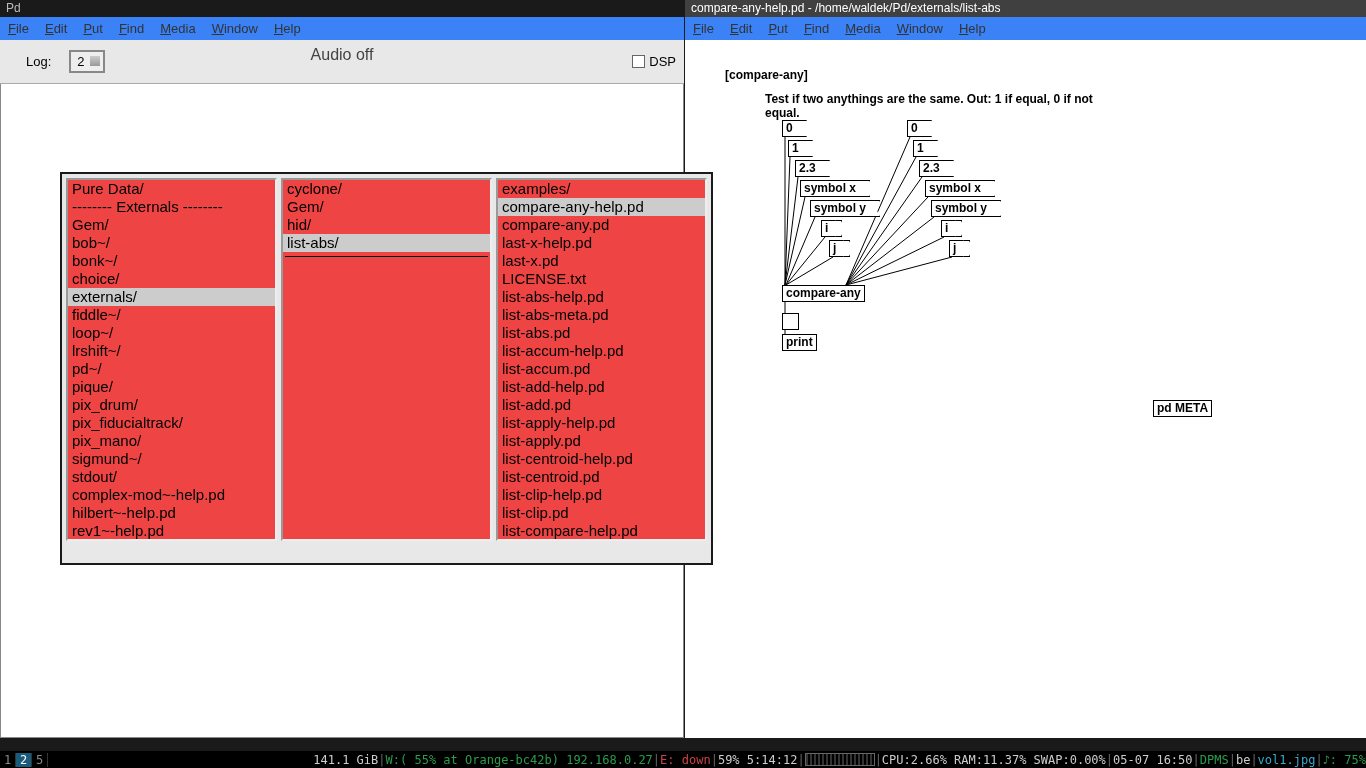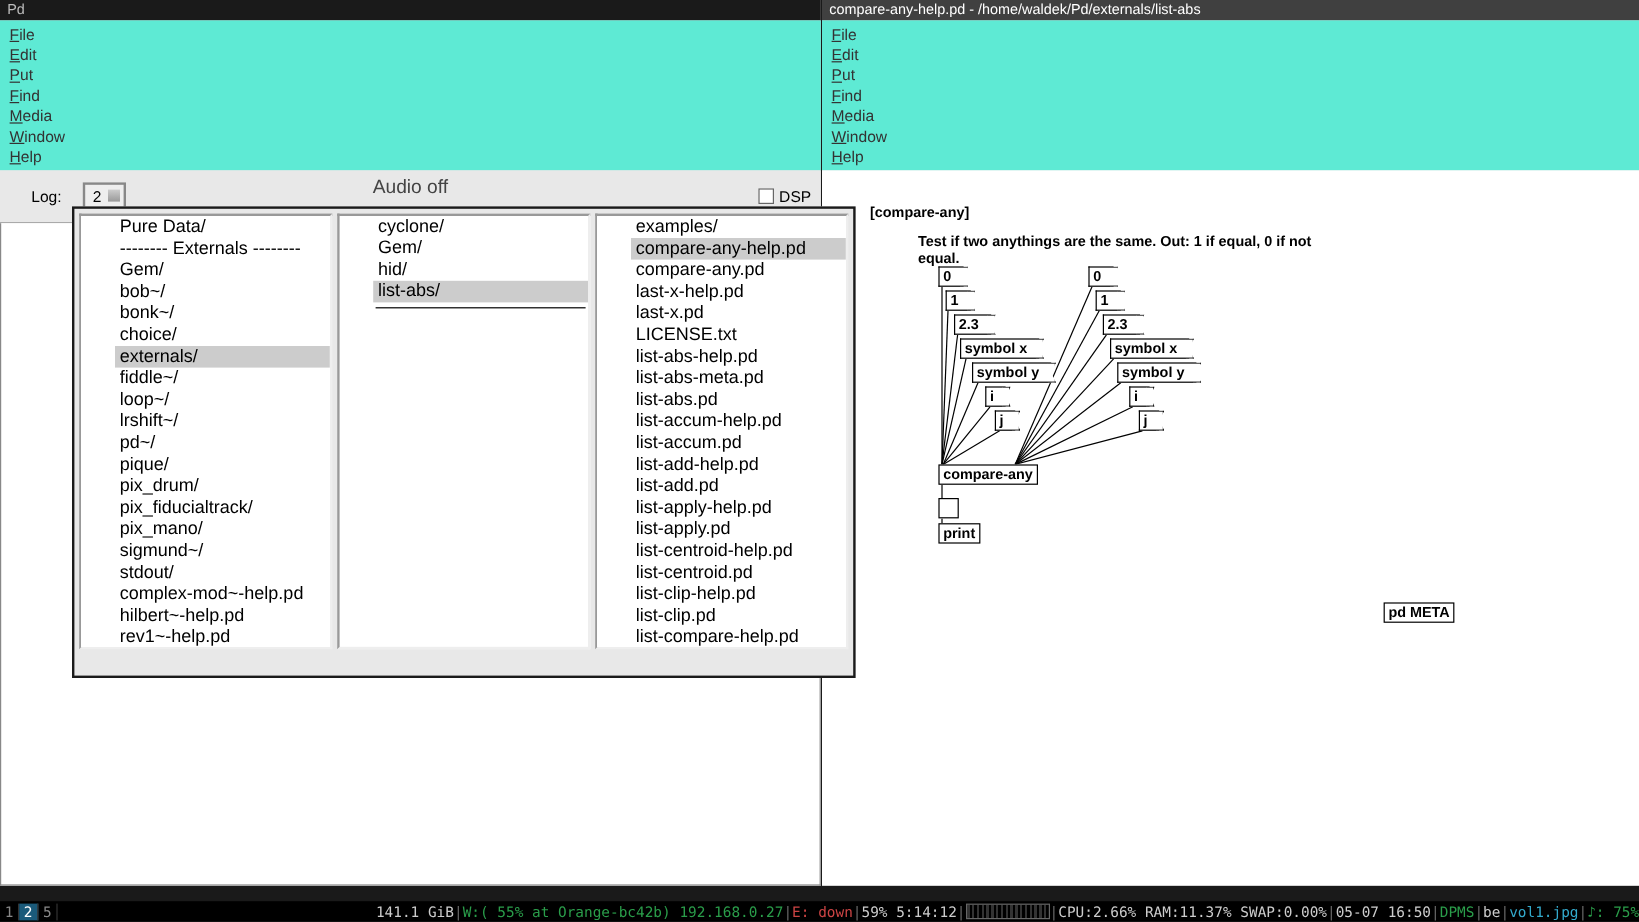--- a/index.html
+++ b/index.html
@@ -22,25 +22,24 @@
 .titlebar {
   background: #1a1a1a;
   color: #bbb;
   padding: 1px 6px;
   font-size: 12px;
   height: 17px;
   line-height: 15px;
 }
 .titlebar.active { background: #404040; color: #fff; }
 .menubar {
-  background: #5eead4;
+  background: #3b82f6;
   padding: 4px 8px;
   display: flex;
-  gap: 2px;
-  flex-direction: column;
+  gap: 16px;
 }
 .menuitem {
   color: #333;
   cursor: default;
 }
 .menuitem u { text-decoration: underline; }
 
 .pd-main { left: 0; top: 0; width: 684px; height: 738px; }
 .pd-body {
   background: #fff;
@@ -138,27 +137,26 @@
   font-family: monospace;
 }
 .hb-body {
   display: flex;
   height: calc(100% - 18px);
   padding: 4px;
   gap: 4px;
 }
 .col {
   flex: 1;
-  background: #ffffff;
+  background: #ef4444;
   border: 2px solid #999;
   border-right: 2px solid #eee;
   border-bottom: 2px solid #eee;
   overflow-y: scroll;
   font-size: 15px;
-  padding-left: 28px;
 }
 .col-item {
   padding: 0 4px;
   line-height: 18px;
   cursor: default;
   white-space: nowrap;
 }
 .col-item.sel { background: #ccc; }
 .col hr { border: none; border-top: 1px solid #000; margin: 4px 2px; }
 

